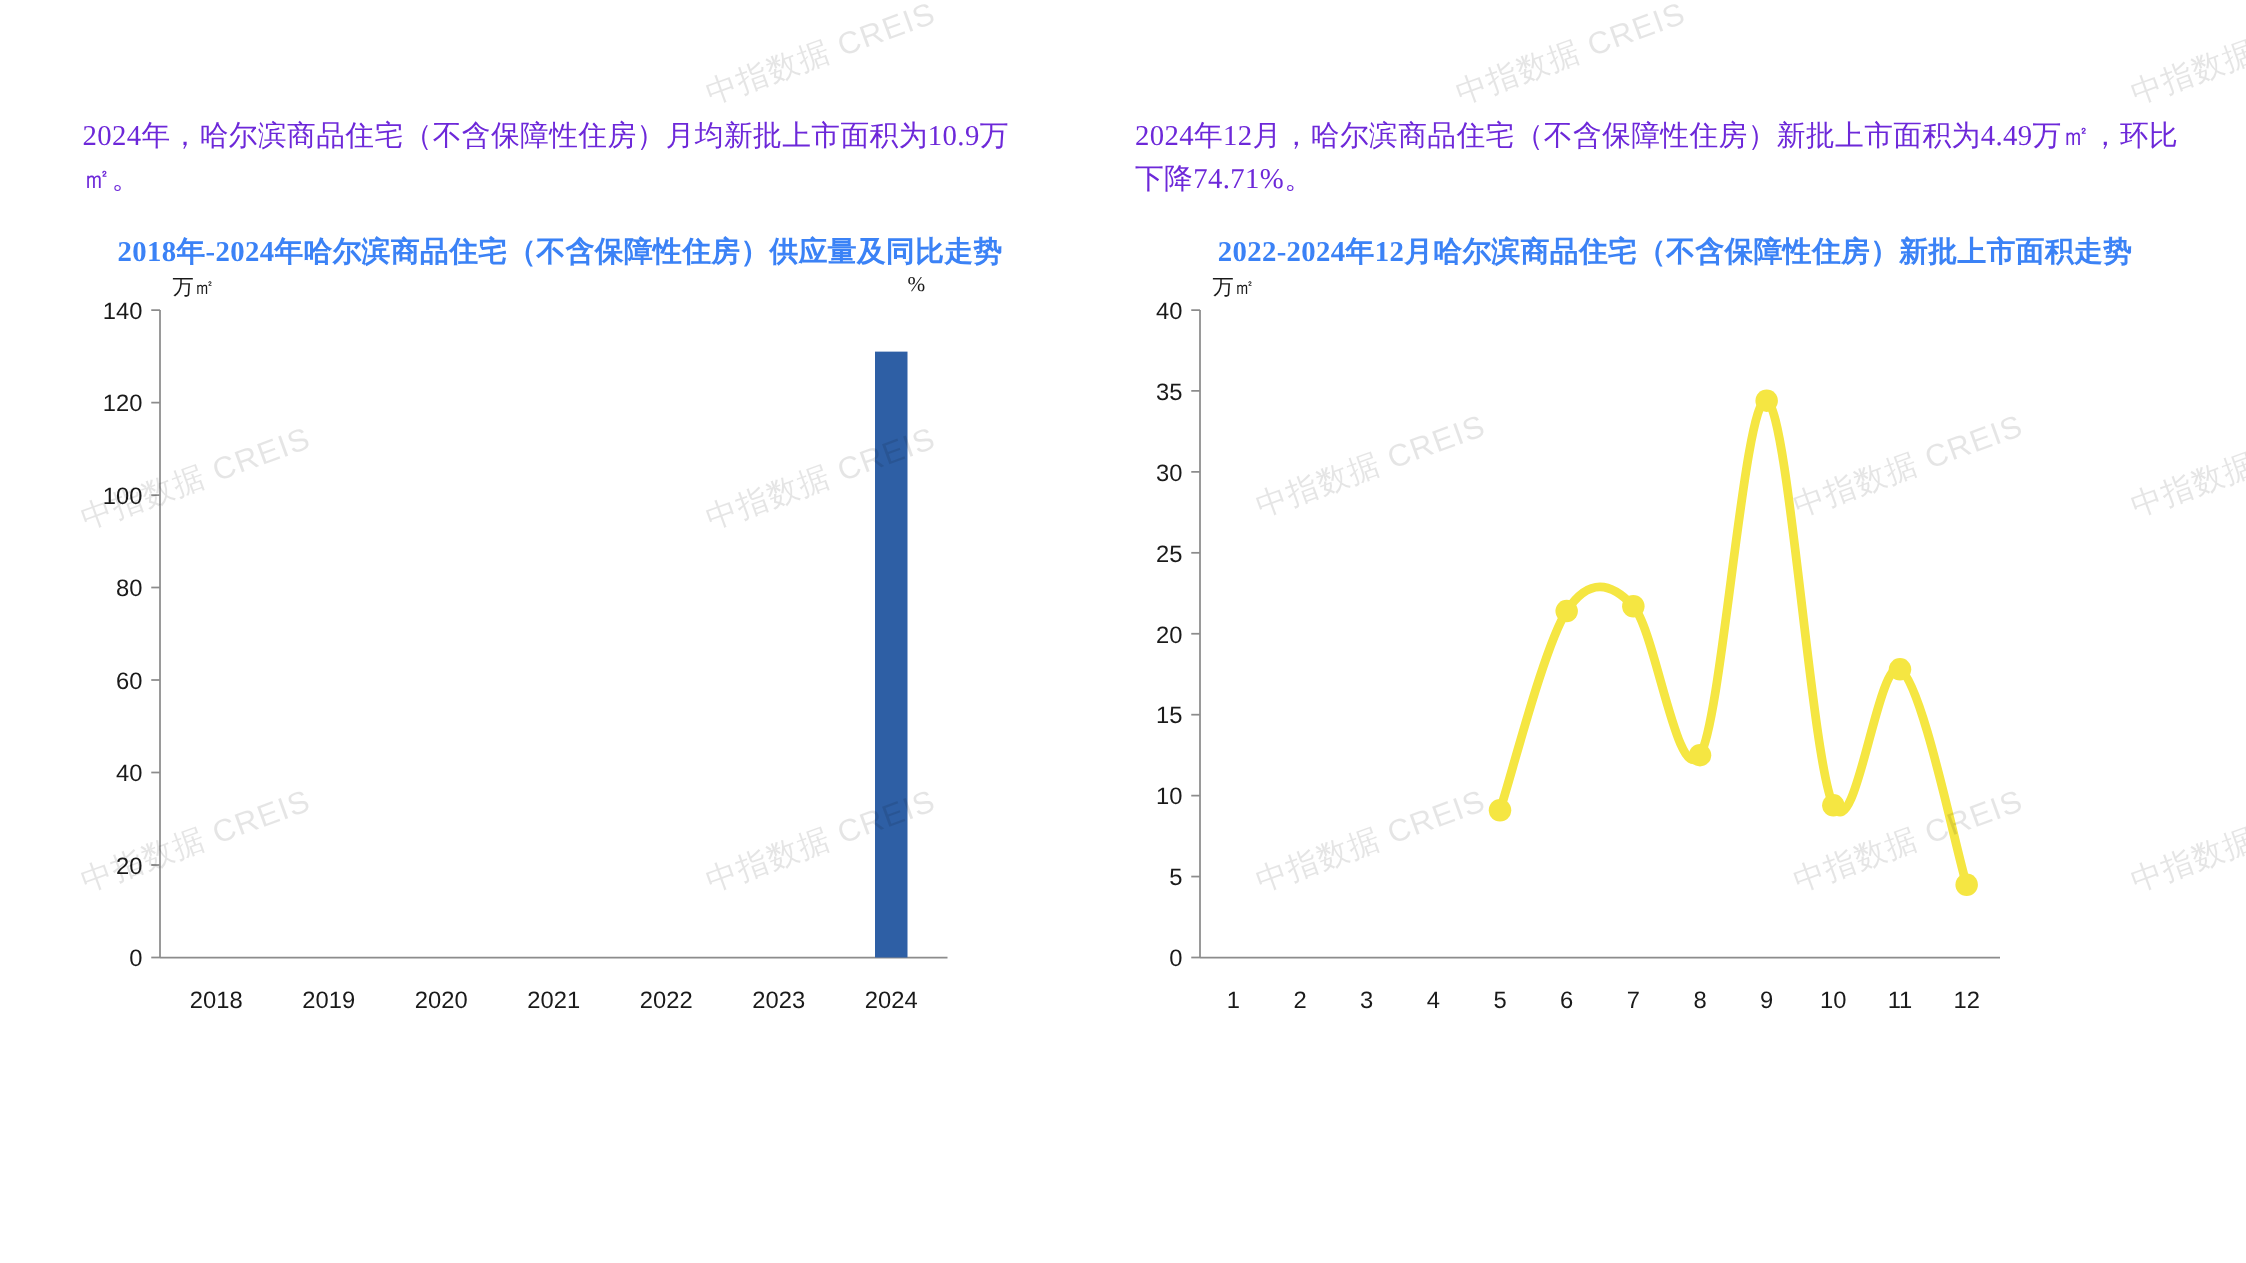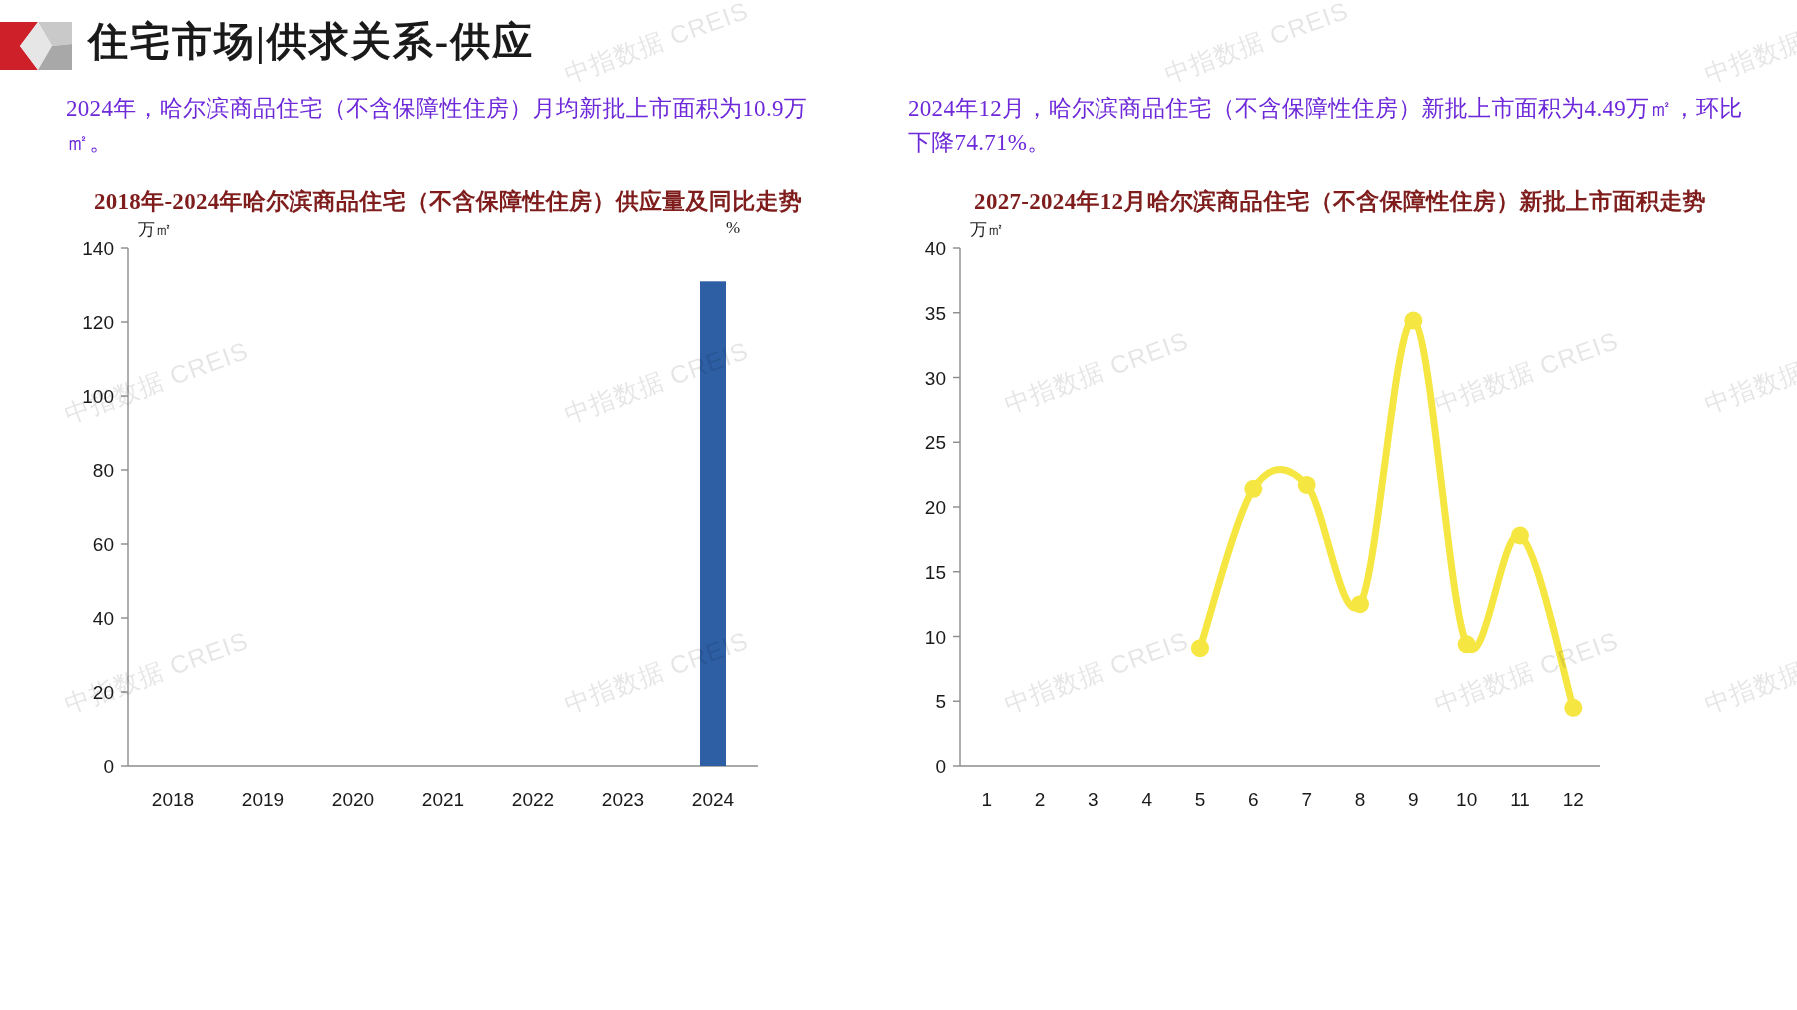--- a/index.html
+++ b/index.html
@@ -58,21 +58,21 @@
     padding: 0 58px 0 58px;
     letter-spacing: 0.3px;
   }
   .col-right .summary { padding: 0 20px 0 8px; }
 
   .chart-title {
     font-family: "Liberation Serif", serif;
     font-size: 23px;
     line-height: 32px;
     font-weight: 700;
-    color: #7f1d1d;
+    color: #3b82f6;
     text-align: center;
     padding: 26px 72px 0 72px;
     letter-spacing: 0.3px;
   }
   .col-right .chart-title { padding: 26px 40px 0 40px; }
 
   .chart-wrap {
     position: relative;
     width: 880px;
     height: 620px;
@@ -102,31 +102,20 @@
     pointer-events: none;
     user-select: none;
     letter-spacing: 1px;
   }
 </style>
 </head>
 <body>
 
 <div id="page">
 
-  <div class="header">
-    <div class="logo-mark">
-      <svg width="72" height="48" viewBox="0 0 72 48" xmlns="http://www.w3.org/2000/svg">
-        <polygon points="0,0 38,0 20,24 38,48 0,48" fill="#CE2029"></polygon>
-        <polygon points="38,0 72,0 72,22 52,24" fill="#C9C9C9"></polygon>
-        <polygon points="20,24 38,0 52,24 38,48" fill="#E6E6E6"></polygon>
-        <polygon points="52,24 72,22 72,48 38,48" fill="#A8A8A8"></polygon>
-      </svg>
-    </div>
-    <div class="page-title">住宅市场|供求关系-供应</div>
-  </div>
 
   <div class="col col-left">
     <div class="summary">2024年，哈尔滨商品住宅（不含保障性住房）月均新批上市面积为10.9万㎡。</div>
     <div class="chart-title">2018年-2024年哈尔滨商品住宅（不含保障性住房）供应量及同比走势</div>
 
     <div class="chart-wrap">
       <div class="axis-unit" style="left:130px; top:-8px;">万㎡</div>
       <div class="axis-unit" style="left:718px; top:-8px;">%</div>
 
       <svg class="plot" id="svg-left" width="880" height="620" xmlns="http://www.w3.org/2000/svg">
@@ -156,21 +145,21 @@
           <text x="525" y="580" text-anchor="middle" font-family="&quot;Liberation Sans&quot;, sans-serif" font-size="19" fill="#1a1a1a">2022</text>
           <text x="615" y="580" text-anchor="middle" font-family="&quot;Liberation Sans&quot;, sans-serif" font-size="19" fill="#1a1a1a">2023</text>
           <text x="705" y="580" text-anchor="middle" font-family="&quot;Liberation Sans&quot;, sans-serif" font-size="19" fill="#1a1a1a">2024</text>
           <rect x="692" y="55.30000000000001" width="26" height="484.7" fill="#2E5FA5"></rect>
         </svg>
     </div>
   </div>
 
   <div class="col col-right">
     <div class="summary">2024年12月，哈尔滨商品住宅（不含保障性住房）新批上市面积为4.49万㎡，环比下降74.71%。</div>
-    <div class="chart-title">2027-2024年12月哈尔滨商品住宅（不含保障性住房）新批上市面积走势</div>
+    <div class="chart-title">2022-2024年12月哈尔滨商品住宅（不含保障性住房）新批上市面积走势</div>
 
     <div class="chart-wrap">
       <div class="axis-unit" style="left:70px; top:-8px;">万㎡</div>
 
       <svg class="plot" id="svg-right" width="880" height="620" xmlns="http://www.w3.org/2000/svg">
           <line x1="60" y1="22" x2="60" y2="540" stroke="#8c8c8c" stroke-width="1.4"></line>
           <line x1="60" y1="540" x2="700" y2="540" stroke="#8c8c8c" stroke-width="1.4"></line>
           <line x1="53" y1="540" x2="60" y2="540" stroke="#8c8c8c" stroke-width="1.4"></line>
           <text x="46" y="547" text-anchor="end" font-family="&quot;Liberation Sans&quot;, sans-serif" font-size="19" fill="#1a1a1a">0</text>
           <line x1="53" y1="475.25" x2="60" y2="475.25" stroke="#8c8c8c" stroke-width="1.4"></line>

